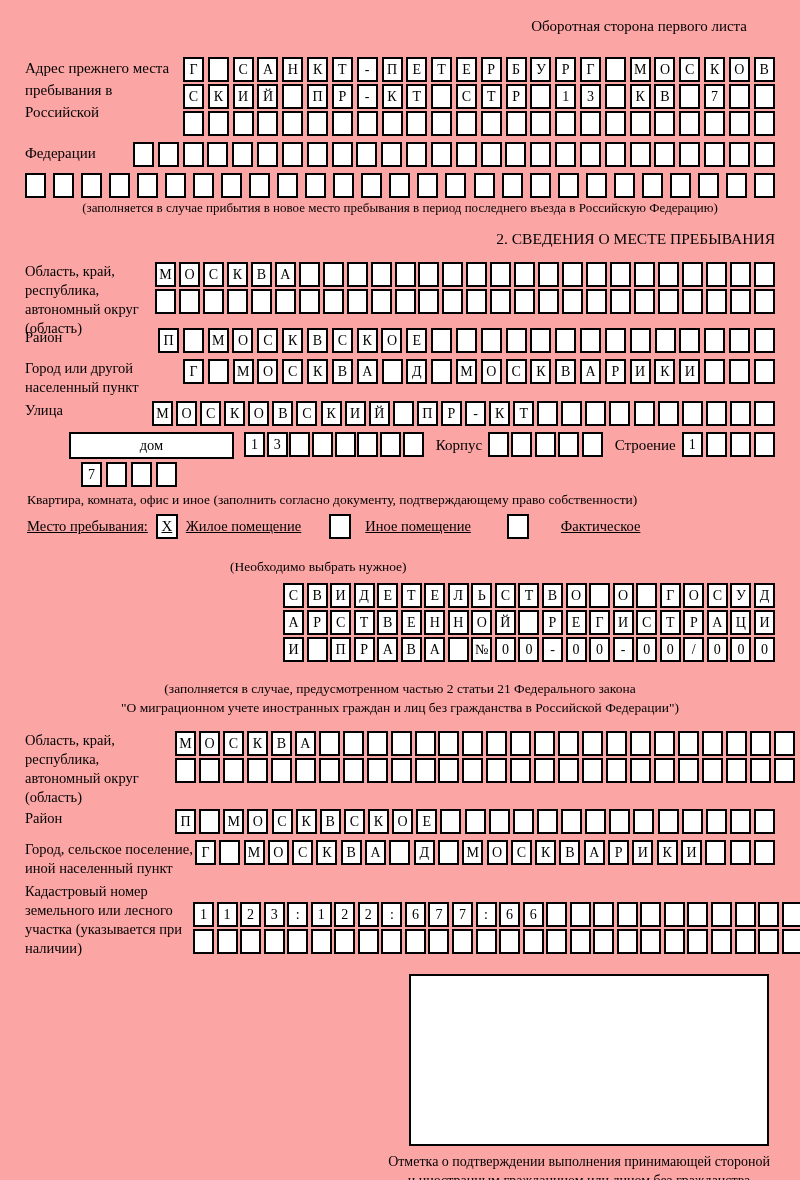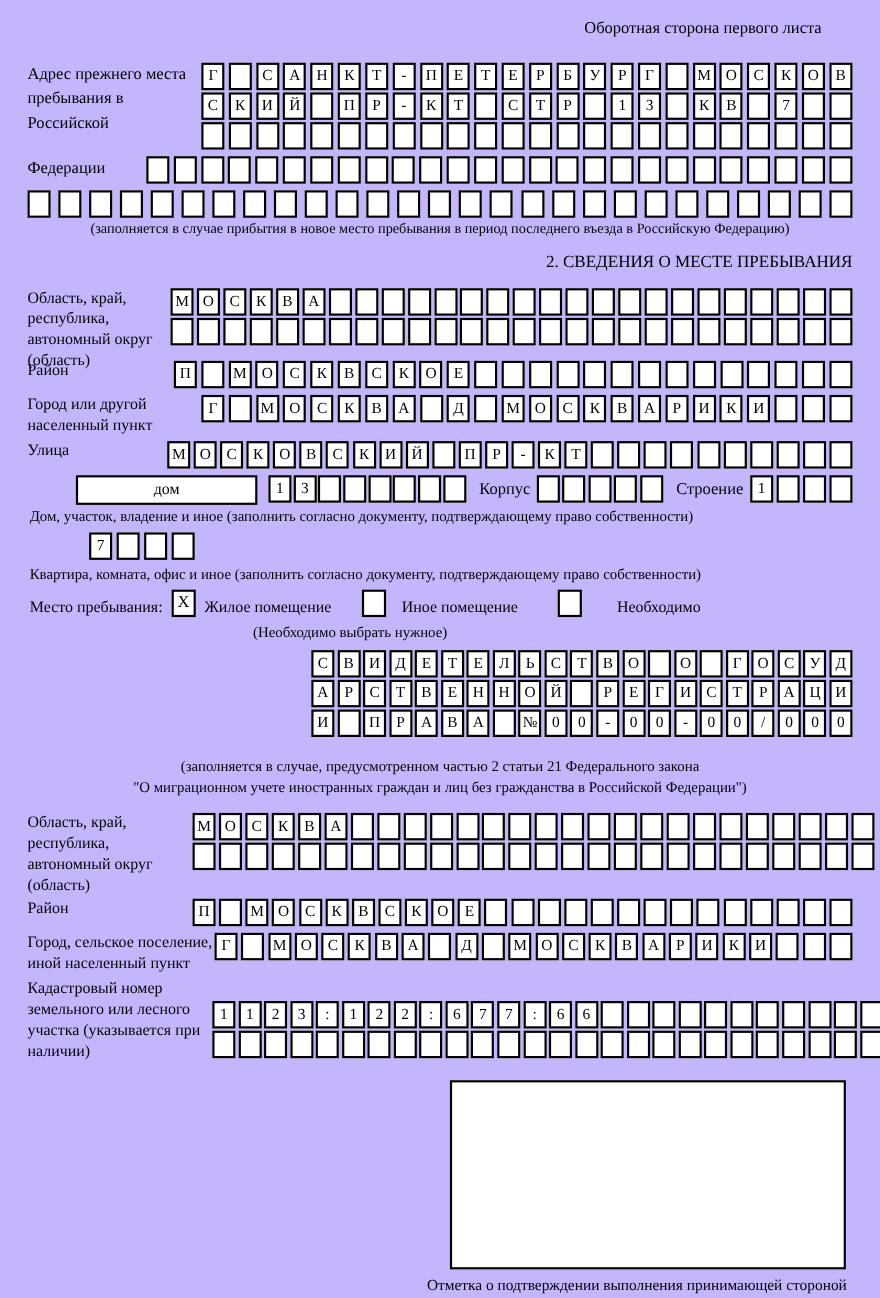--- a/index.html
+++ b/index.html
@@ -1,20 +1,20 @@
 <!DOCTYPE html>
 <html><head>
 <meta charset="utf-8">
 <style>
   html,body{margin:0;padding:0;background:#ffffff;}
   .page{
     position:relative;
     width:800px;height:1180px;
     margin:0 auto;
-    background:#c4b5fd;
+    background:#fca5a5;
     color:#000;
     font-family:"Liberation Serif","DejaVu Serif",serif;
     box-sizing:border-box;
     padding:10px 25px 0 25px;
     overflow:hidden;
   }
   .header-note{
     text-align:right;
     font-size:15px;
     padding-right:28px;
@@ -43,21 +43,21 @@
   .h92{height:92px;overflow:visible;}
   .h84{height:84px;overflow:visible;}
   .caption{font-size:13.5px;margin:1px 0 6px 2px;}
   .labelbox{
     box-sizing:border-box;border:2px solid #000;height:27px;
     display:flex;align-items:center;justify-content:center;
     font-size:14.5px;flex:none;background:#fff;
   }
   .house-line,.apt-line{display:flex;align-items:center;margin-bottom:3px;padding-left:44px;}
   .inline-lbl{font-size:15px;margin:0 6px 0 12px;flex:none;}
-  .stay-line{display:flex;align-items:flex-end;font-size:14.5px;margin:4px 0 6px 2px;}
+  .stay-line{display:flex;align-items:center;font-size:14.5px;margin:4px 0 20px 2px;text-decoration:underline;}
   .cb{
     box-sizing:border-box;width:22px;height:25px;border:2px solid #000;
     display:inline-flex;align-items:center;justify-content:center;
     font-size:15px;flex:none;background:#fff;
   }
   .stay-note{font-size:13.5px;padding-left:205px;margin-bottom:8px;}
   .fact-note{font-size:13.5px;text-align:center;line-height:19px;}
   .stamp-wrap{display:flex;margin-top:8px;}
   .stamp-col{margin-left:auto;width:392px;}
   .stamp-box{
@@ -399,40 +399,39 @@
         <span class="cell"></span>
       </div>
     <span class="inline-lbl">Строение</span>
     <div class="grid gw96">
         <span class="cell">1</span>
         <span class="cell"></span>
         <span class="cell"></span>
         <span class="cell"></span>
       </div>
   </div>
-  <div class="caption">Дом, участок, владение и иное (заполнить согласно документу, подтверждающему право собственности)</div>
 
   <div class="apt-line">
     <div class="grid gw96" style="margin-left:12px">
         <span class="cell">7</span>
         <span class="cell"></span>
         <span class="cell"></span>
         <span class="cell"></span>
       </div>
   </div>
   <div class="caption">Квартира, комната, офис и иное (заполнить согласно документу, подтверждающему право собственности)</div>
 
   <div class="stay-line">
     <span>Место пребывания:</span>
     <span class="cb" style="margin-left:8px">X</span>
     <span style="margin-left:8px">Жилое помещение</span>
     <span class="cb" style="margin-left:28px"></span>
     <span style="margin-left:14px">Иное помещение</span>
     <span class="cb" style="margin-left:36px"></span>
-    <span style="margin-left:32px">Необходимо</span>
+    <span style="margin-left:32px">Фактическое</span>
   </div>
   <div class="stay-note">(Необходимо выбрать нужное)</div>
 
   <div class="line h92">
     <div class="rows-col">
       <div class="grid gw492">
           <span class="cell">С</span>
           <span class="cell">В</span>
           <span class="cell">И</span>
           <span class="cell">Д</span>

